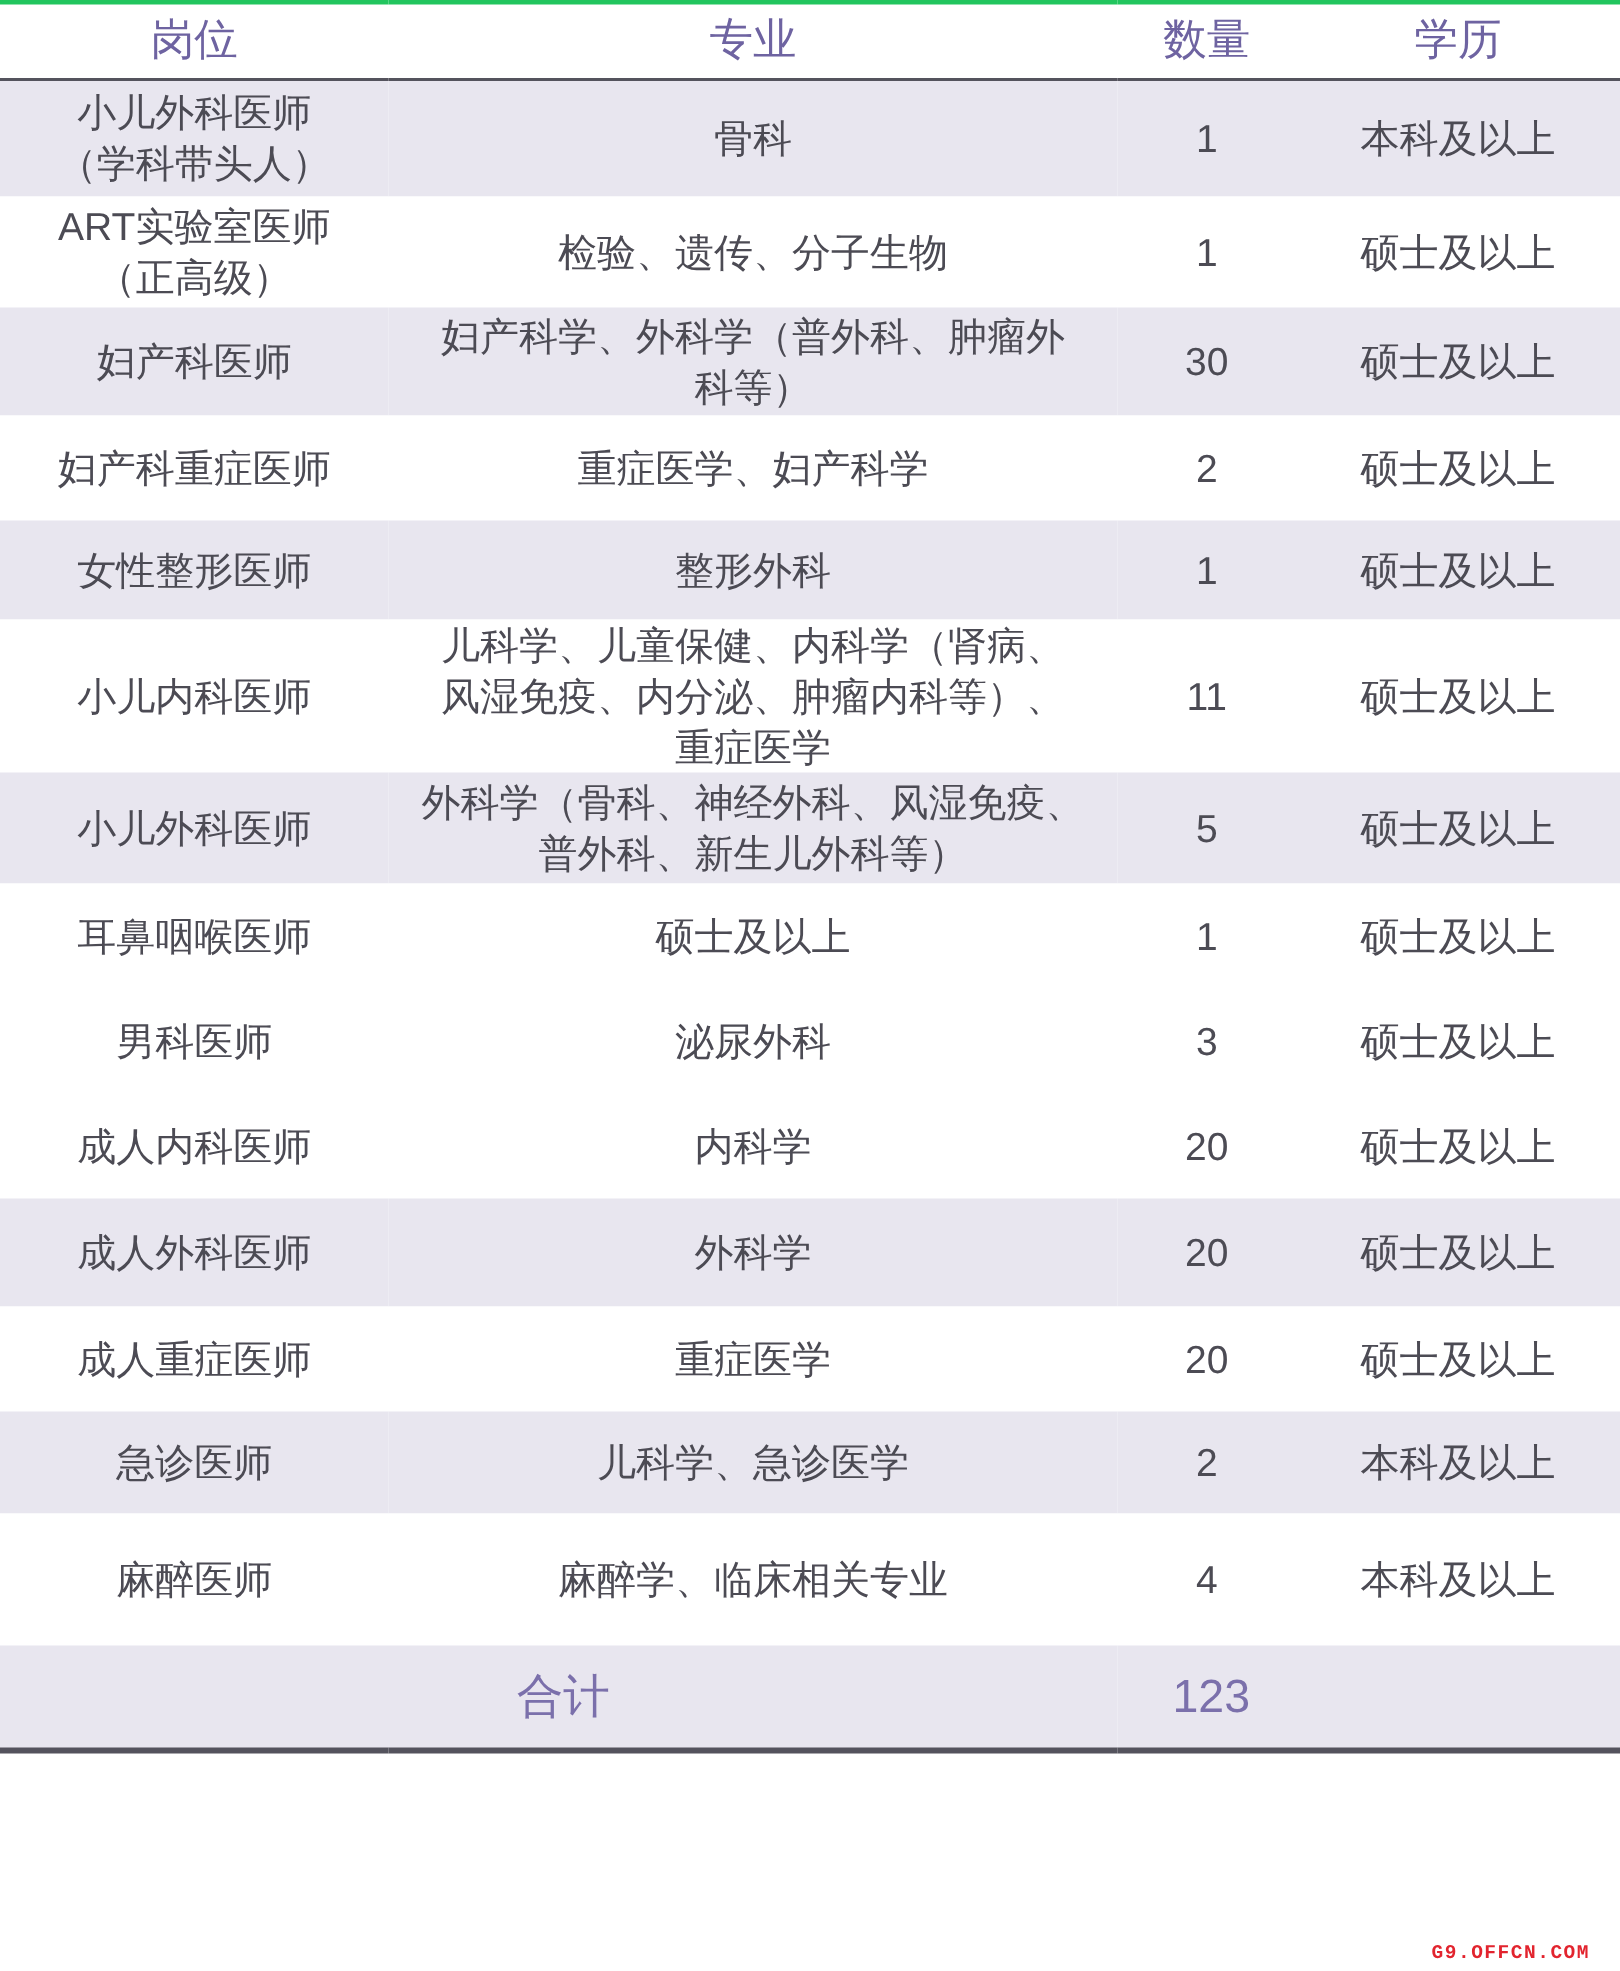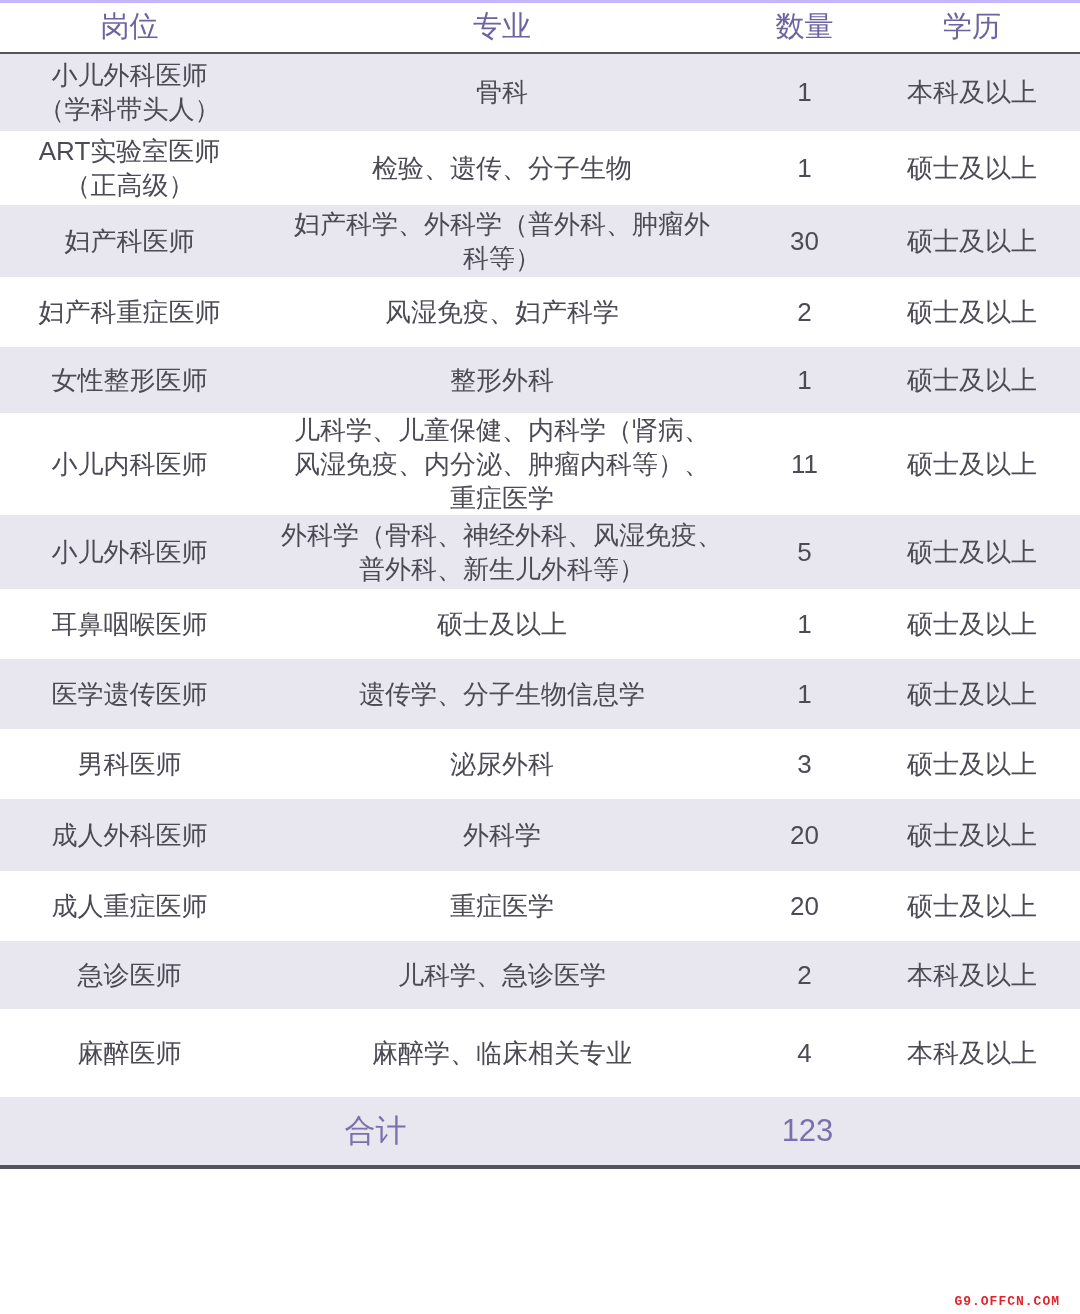--- a/index.html
+++ b/index.html
@@ -9,21 +9,21 @@
     position: relative;
     overflow: hidden;
     font-family: "Liberation Sans", sans-serif;
   }
   .page { position: absolute; inset: 0; }
 
   table.recruit {
     width: 1080px;
     border-collapse: collapse;
     table-layout: fixed;
-    border-top: 3px solid #c4b5fd;
+    border-top: 3px solid #22c55e;
   }
   col.c-position { width: 259px; }
   col.c-major    { width: 486px; }
   col.c-count    { width: 119px; }
   col.c-edu      { width: 216px; }
 
   thead tr { height: 51px; border-bottom: 2px solid #54535d; }
   thead th {
     color: #6e63a1;
     font-size: 29px;
@@ -109,21 +109,21 @@
       </tr>
       <tr class="gray h72">
         <td>妇产科医师</td>
         <td>妇产科学、外科学（普外科、肿瘤外
 科等）</td>
         <td>30</td>
         <td>硕士及以上</td>
       </tr>
       <tr class="white h70">
         <td>妇产科重症医师</td>
-        <td>风湿免疫、妇产科学</td>
+        <td>重症医学、妇产科学</td>
         <td>2</td>
         <td>硕士及以上</td>
       </tr>
       <tr class="gray h66">
         <td>女性整形医师</td>
         <td>整形外科</td>
         <td>1</td>
         <td>硕士及以上</td>
       </tr>
       <tr class="white h100">
@@ -140,30 +140,30 @@
 普外科、新生儿外科等）</td>
         <td>5</td>
         <td>硕士及以上</td>
       </tr>
       <tr class="white h70">
         <td>耳鼻咽喉医师</td>
         <td>硕士及以上</td>
         <td>1</td>
         <td>硕士及以上</td>
       </tr>
-      <tr class="gray h70">
-        <td>医学遗传医师</td>
-        <td>遗传学、分子生物信息学</td>
-        <td>1</td>
-        <td>硕士及以上</td>
-      </tr>
       <tr class="white h70">
         <td>男科医师</td>
         <td>泌尿外科</td>
         <td>3</td>
+        <td>硕士及以上</td>
+      </tr>
+      <tr class="white h70">
+        <td>成人内科医师</td>
+        <td>内科学</td>
+        <td>20</td>
         <td>硕士及以上</td>
       </tr>
       <tr class="gray h72">
         <td>成人外科医师</td>
         <td>外科学</td>
         <td>20</td>
         <td>硕士及以上</td>
       </tr>
       <tr class="white h70">
         <td>成人重症医师</td>

